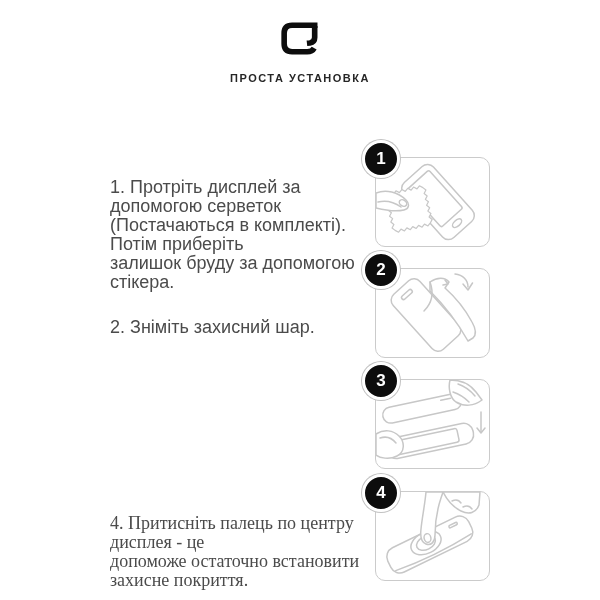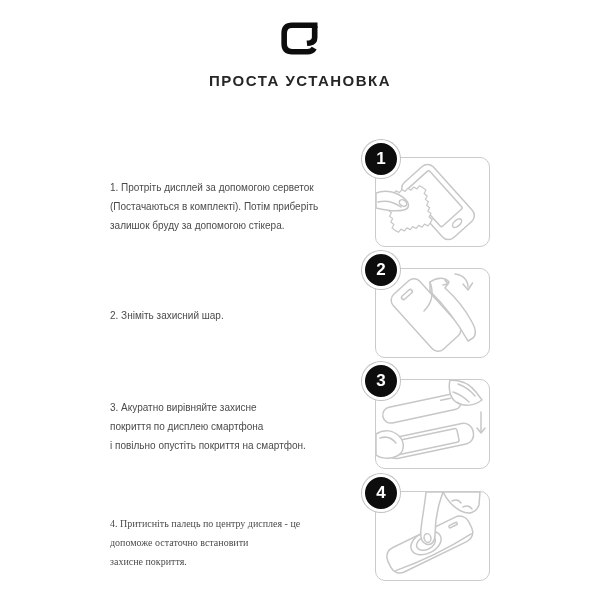--- a/index.html
+++ b/index.html
@@ -3,25 +3,25 @@
 <meta charset="utf-8">
 <style>
   html,body{margin:0;padding:0;background:#fff;}
   .canvas{
     position:relative;width:600px;height:600px;background:#ffffff;
     font-family:"Liberation Sans", sans-serif;overflow:hidden;
   }
   .logo{position:absolute;top:22px;left:0;width:600px;text-align:center;}
   .page-title{
     position:absolute;top:72px;left:0;width:600px;margin:0;text-align:center;
-    font-size:15px;font-weight:700;letter-spacing:1.5px;color:#262626;
+    font-size:11px;font-weight:700;letter-spacing:1.5px;color:#262626;
   }
   .step-text{
     position:absolute;left:110px;width:270px;margin:0;
-    font-size:10px;line-height:19px;color:#4b4b4b;white-space:pre-line;
+    font-size:18px;line-height:19px;color:#4b4b4b;white-space:pre-line;
   }
   .illus{
     position:absolute;left:375px;width:113px;height:88px;
     border:1.5px solid #cbcbcb;border-radius:10px;background:#fff;
   }
   .illus svg{display:block;border-radius:9px;}
   .badge{
     position:absolute;top:-18px;left:-14px;width:32px;height:32px;
     background:#0d0d0d;border:3px solid #fff;border-radius:50%;
     box-shadow:0 0 0 1px #c2c2c2;
@@ -61,21 +61,21 @@
         <path fill="#fff" stroke-width="1.2" d="M-18 -18 l3 -2.5 l3 2.5 l3 -2.5 l3 2.5 l3 -2.5 l3 2.5 l3 -2.5 l3 2.5 l3 -2.5 l3 2.5 l3 -2.5 l3 2.5 l2.5 3 l-2.5 3 l2.5 3 l-2.5 3 l2.5 3 l-2.5 3 l2.5 3 l-2.5 3 l2.5 3 l-2.5 3 l2.5 3 l-2.5 3 l-3 2.5 l-3 -2.5 l-3 2.5 l-3 -2.5 l-3 2.5 l-3 -2.5 l-3 2.5 l-3 -2.5 l-3 2.5 l-3 -2.5 l-3 2.5 l-3 -2.5 l-2.5 -3 l2.5 -3 l-2.5 -3 l2.5 -3 l-2.5 -3 l2.5 -3 l-2.5 -3 l2.5 -3 l-2.5 -3 l2.5 -3 l-2.5 -3 l2.5 -3 Z"></path>
       </g>
       <g>
         <path fill="#fff" d="M0 35 C 10 31 22 34 30 42 C 34 46 33 51 28 52 C 19 54 8 52 0 50 Z"></path>
         <path d="M2 44 C 10 42 18 44 25 49"></path>
         <ellipse cx="27" cy="45" rx="4" ry="3" transform="rotate(35 27 45)"></ellipse>
       </g>
     </svg>
   </div>
 
-  <p class="step-text" style="top:306px;">2. Зніміть захисний шар.</p>
+  <p class="step-text" style="top:318px;">2. Зніміть захисний шар.</p>
   <div class="illus" style="top:268px;">
     <span class="badge">
         <span>2</span>
       </span>
     <svg class="lineart" width="113" height="88" viewBox="0 0 113 88">
       <g transform="rotate(-42 50 46)">
         <rect x="32" y="9" width="36" height="74" rx="8" fill="#fff"></rect>
         <rect x="43" y="16" width="13" height="4" rx="2"></rect>
       </g>
       <g>
@@ -83,23 +83,20 @@
         <path d="M54 13 C 58 24 56 34 48 42"></path>
         <path d="M69 11 l 3 4 l -5 1"></path>
       </g>
       <g>
         <path d="M79 5 C 87 6 92 11 92 18"></path>
         <path d="M87 15 L 92 21 L 96.5 14"></path>
       </g>
     </svg>
   </div>
 
-  <p class="step-text" style="top:398px;">3. Акуратно вирівняйте захисне
-покриття по дисплею смартфона
-і повільно опустіть покриття на смартфон.</p>
   <div class="illus" style="top:379px;">
     <span class="badge">
         <span>3</span>
       </span>
     <svg class="lineart" width="113" height="88" viewBox="0 0 113 88">
       <g transform="rotate(-12 48 28)">
         <rect x="6" y="20" width="80" height="16" rx="8" fill="#fff"></rect>
         <path d="M66 24 H 76"></path>
       </g>
       <g>

